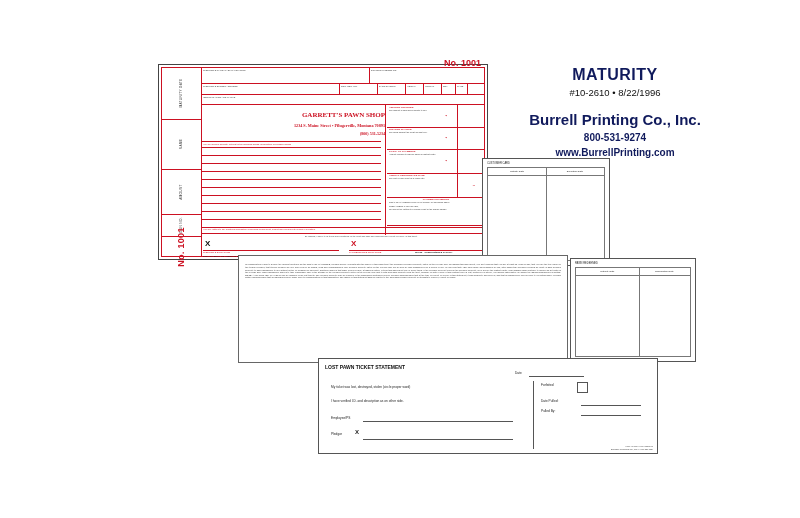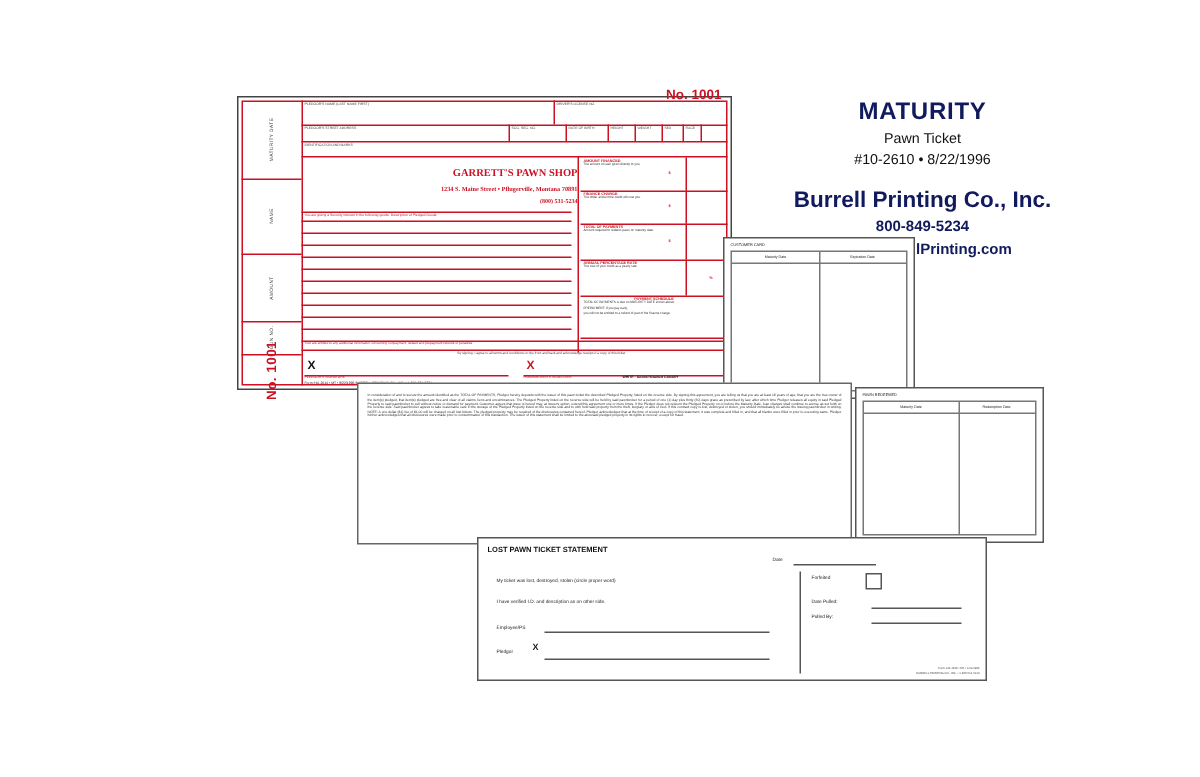--- a/index.html
+++ b/index.html
@@ -183,24 +183,23 @@
       <div class="sigline" style="left:148px;right:2px;top:183px;"></div>
       <span class="lbl" style="left:2px;top:184px;color:#cc1122;">PLEDGOR'S SIGNATURE</span>
       <span class="lbl" style="left:148px;top:184px;color:#cc1122;">PAWNBROKER'S SIGNATURE</span>
       <span class="lbl" style="left:214px;top:184px;font-weight:bold;color:#111;">WHITE - Goods Retained  CANARY</span>
       <span class="lbl" style="left:2px;top:188px;color:#111;">Form #10-2610  •  MT  •  8/22/1996    BURRELL PRINTING CO., INC.  •  1-800-531-5234</span>
     </div>
   </div>
 
   <div id="titleblock">
     <div class="mt">MATURITY</div>
-    <div class="sub">Pawn Ticket</div>
     <div class="num">#10-2610  •  8/22/1996</div>
     <div class="co">Burrell Printing Co., Inc.</div>
-    <div class="ph">800-849-5234</div>
+    <div class="ph">800-531-9274</div>
     <div class="web">www.BurrellPrinting.com</div>
   </div>
 
   <div class="doc" id="custcard">
     <span class="ttl">CUSTOMER CARD</span>
     <div style="position:absolute;left:4px;right:4px;top:8px;bottom:4px;border:.5px solid #777;">
       <div style="position:absolute;left:0;right:0;top:7px;border-bottom:.5px solid #777;"></div>
       <div style="position:absolute;left:50%;top:0;bottom:0;border-left:.5px solid #777;"></div>
       <span class="gridhdr" style="left:0;width:50%;top:1.5px;">Maturity Date</span>
       <span class="gridhdr" style="left:50%;width:50%;top:1.5px;">Expiration Date</span>

